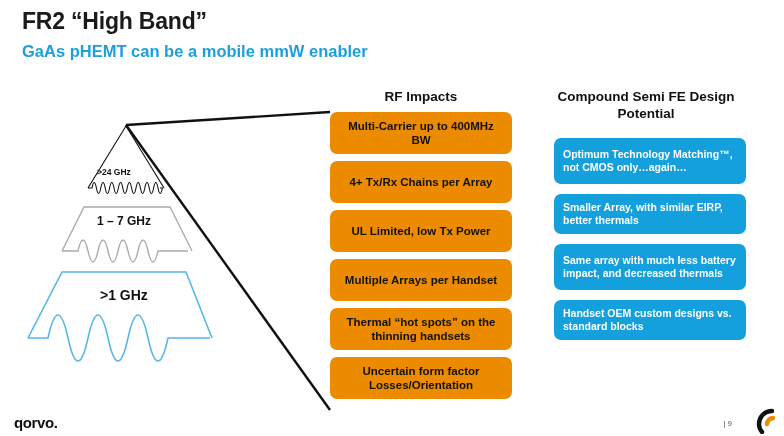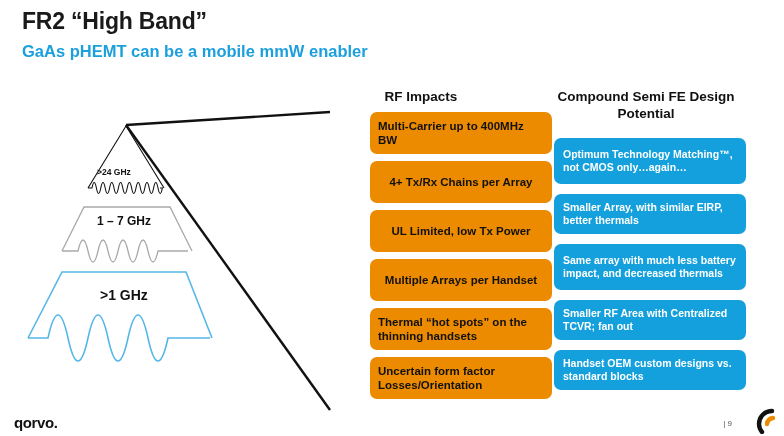--- a/index.html
+++ b/index.html
@@ -72,25 +72,25 @@
     box-sizing: border-box;
     width: 182px;
     height: 42px;
     margin-bottom: 7px;
     background: #ED8B00;
     border-radius: 7px;
     color: #111111;
     font-size: 11.5px;
     font-weight: bold;
     line-height: 1.22;
+    text-align: center;
     display: flex;
     align-items: center;
     justify-content: center;
     padding: 0 8px;
-    margin-left: 40px;
   }
 
   
   #blue-column {
     position: absolute;
     left: 554px;
     top: 138px;
     width: 192px;
   }
   .blue-box {
@@ -220,21 +220,20 @@
     <div class="orange-box">Multiple Arrays per Handset</div>
     <div class="orange-box">Thermal “hot spots” on the thinning handsets</div>
     <div class="orange-box">Uncertain form factor Losses/Orientation</div>
   </div>
 
   <div class="col-heading" id="cs-heading">Compound Semi FE Design Potential</div>
   <div id="blue-column">
     <div class="blue-box tall">Optimum Technology Matching™, not CMOS only…again…</div>
     <div class="blue-box">Smaller Array, with similar EIRP, better thermals</div>
     <div class="blue-box tall">Same array with much less battery impact, and decreased thermals</div>
-    <div class="blue-box">Smaller RF Area with Centralized TCVR; fan out</div>
     <div class="blue-box">Handset OEM custom designs vs. standard blocks</div>
   </div>
 
   <div id="footer-logo">qorvo.</div>
   <div id="page-number">| 9</div>
   <svg id="corner-mark" viewBox="0 0 34 28" xmlns="http://www.w3.org/2000/svg">
     <path d="M30,5 A13,13 0 0 0 17,18 A13,13 0 0 0 20,26" fill="none" stroke="#111111" stroke-width="4.4" stroke-linecap="round"></path>
     <path d="M31,12 A7,7 0 0 0 25,18" fill="none" stroke="#ED8B00" stroke-width="4.4" stroke-linecap="round"></path>
   </svg>
 

